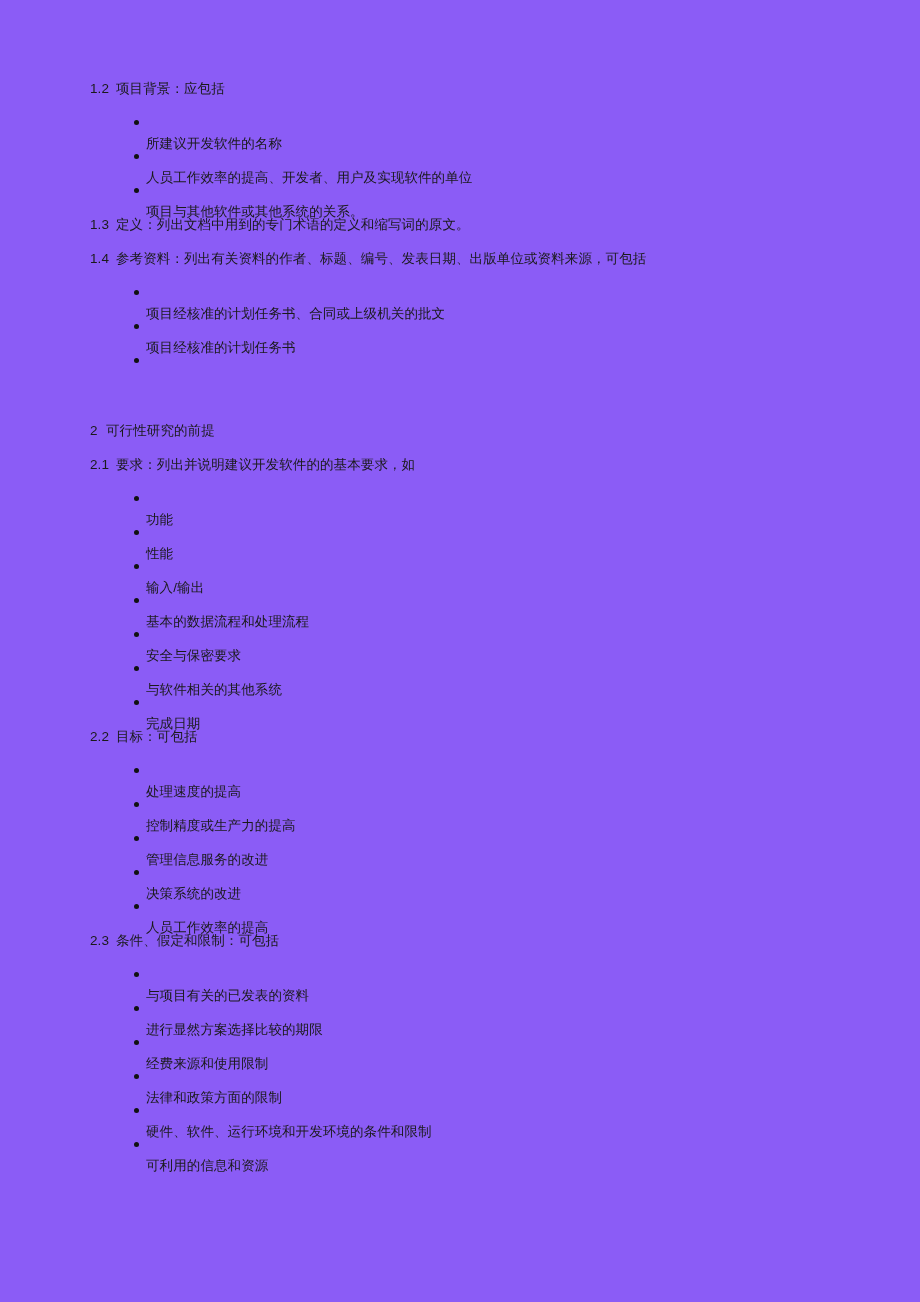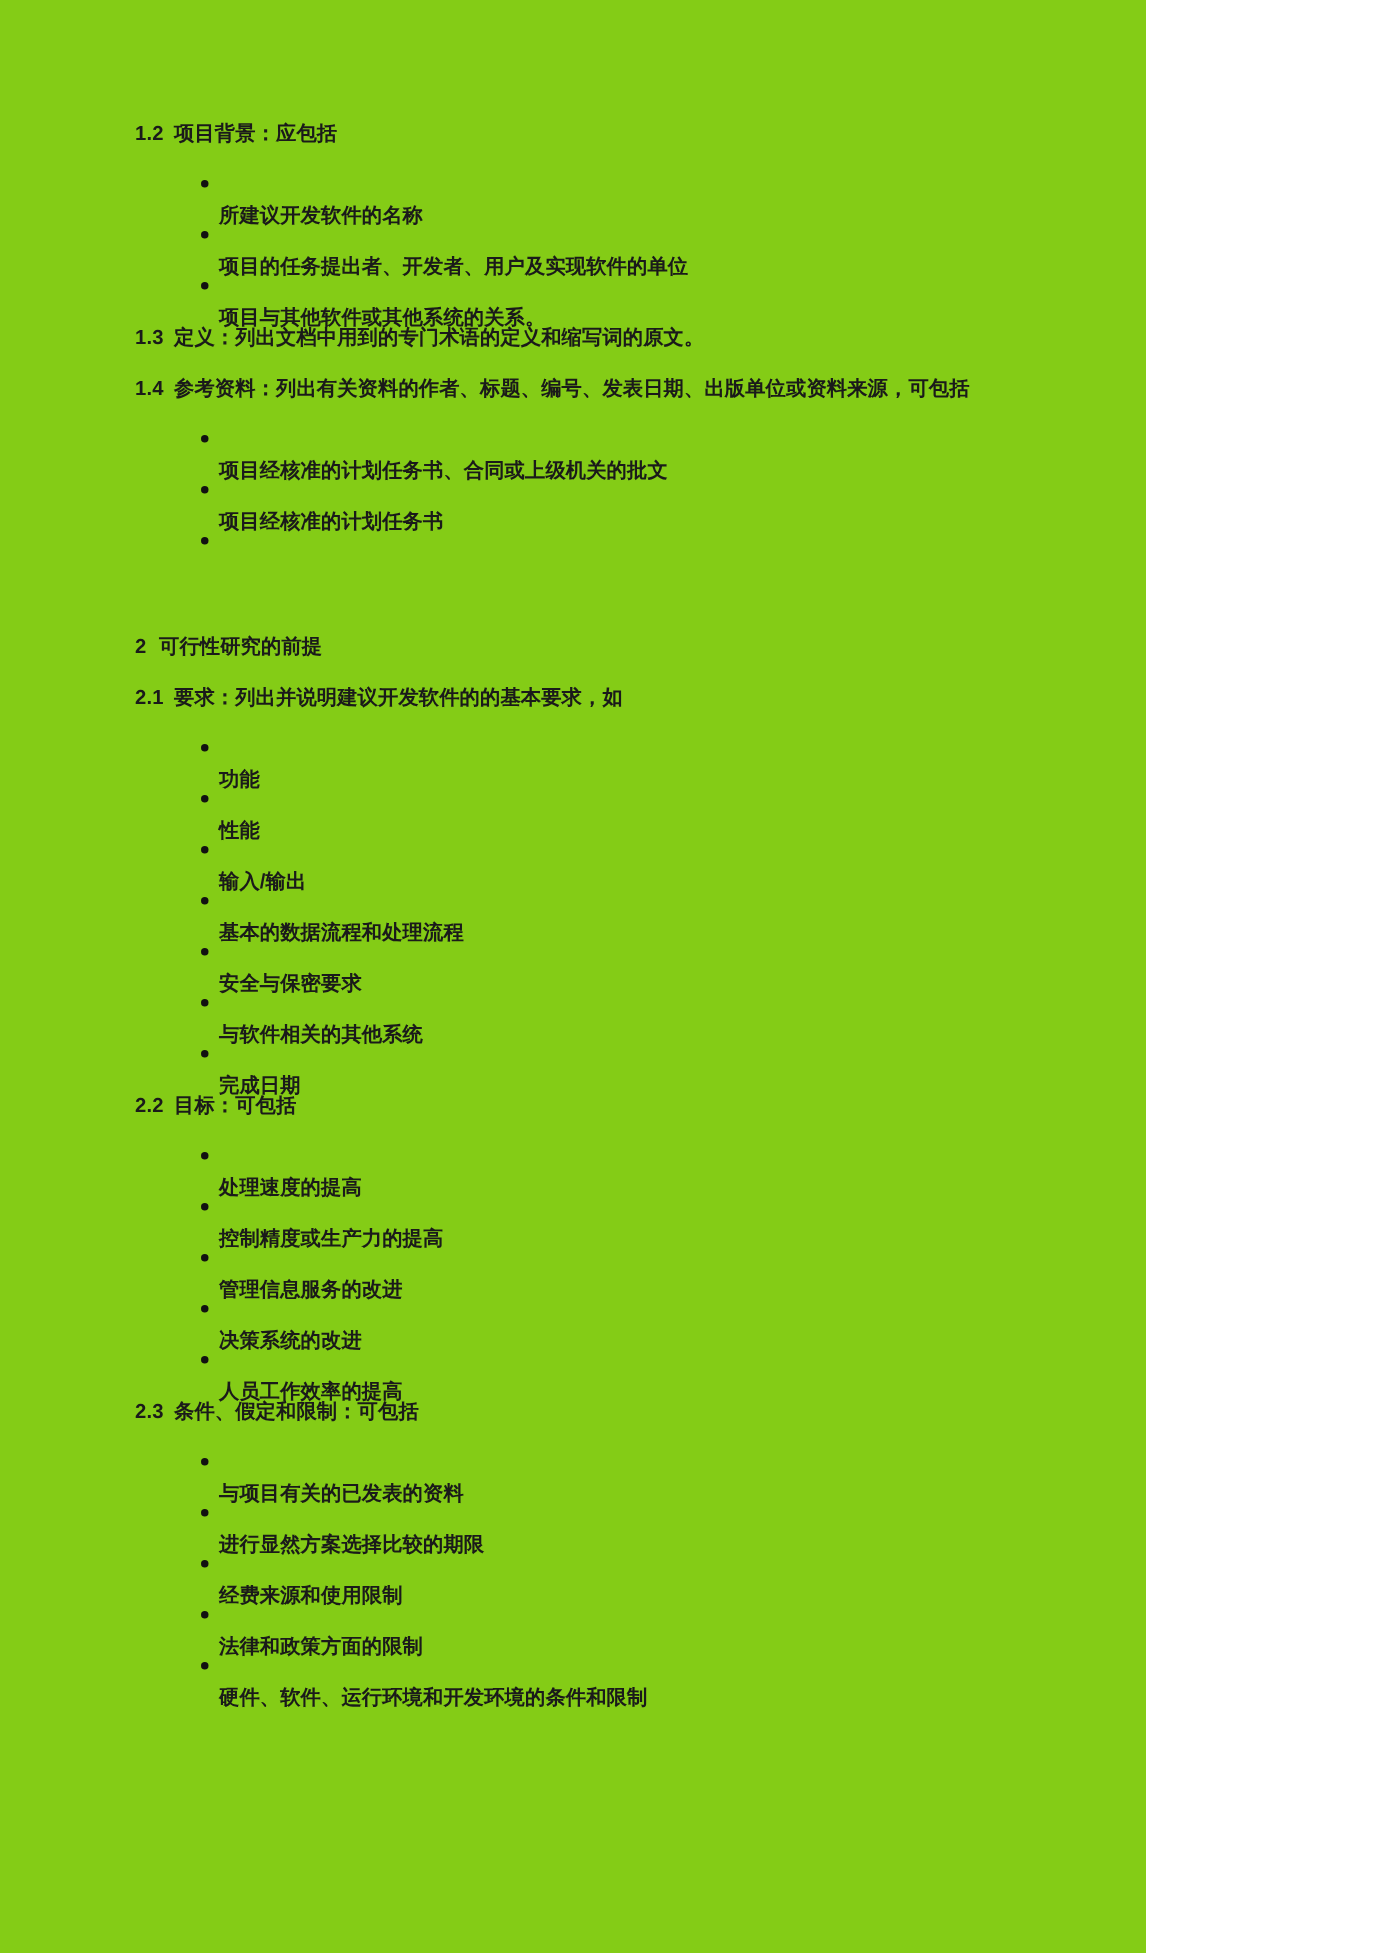--- a/index.html
+++ b/index.html
@@ -13,26 +13,25 @@
     position: relative;
     overflow: hidden;
     font-family: "Liberation Sans", "DejaVu Sans", sans-serif;
     color: #1a1a1a;
     -webkit-font-smoothing: antialiased;
   }
   .page {
     position: absolute;
     left: 0;
     top: 0;
-    width: 764px;
+    width: 920px;
     height: 1302px;
-    background: #84cc16;
+    background: #8b5cf6;
     padding: 0;
     box-sizing: border-box;
-    font-weight: bold;
   }
   .content {
     position: absolute;
     left: 90px;
     top: 80px;
     width: 760px;
   }
 
   
   .heading {
@@ -104,21 +103,21 @@
       <span class="num">1.2</span>
       <span class="htext">项目背景：应包括</span>
     </div>
     <ul class="bullets">
       <li>
         <span class="dot"></span>
         <span class="btext">所建议开发软件的名称</span>
       </li>
       <li>
         <span class="dot"></span>
-        <span class="btext">项目的任务提出者、开发者、用户及实现软件的单位</span>
+        <span class="btext">人员工作效率的提高、开发者、用户及实现软件的单位</span>
       </li>
       <li>
         <span class="dot"></span>
         <span class="btext">项目与其他软件或其他系统的关系。</span>
       </li>
     </ul>
 
     <div class="heading">
       <span class="num">1.3</span>
       <span class="htext">定义：列出文档中用到的专门术语的定义和缩写词的原文。</span>
@@ -229,16 +228,20 @@
         <span class="btext">经费来源和使用限制</span>
       </li>
       <li>
         <span class="dot"></span>
         <span class="btext">法律和政策方面的限制</span>
       </li>
       <li>
         <span class="dot"></span>
         <span class="btext">硬件、软件、运行环境和开发环境的条件和限制</span>
       </li>
+      <li>
+        <span class="dot"></span>
+        <span class="btext">可利用的信息和资源</span>
+      </li>
     </ul>
 
   </div>
 </div>
 
 </body></html>

